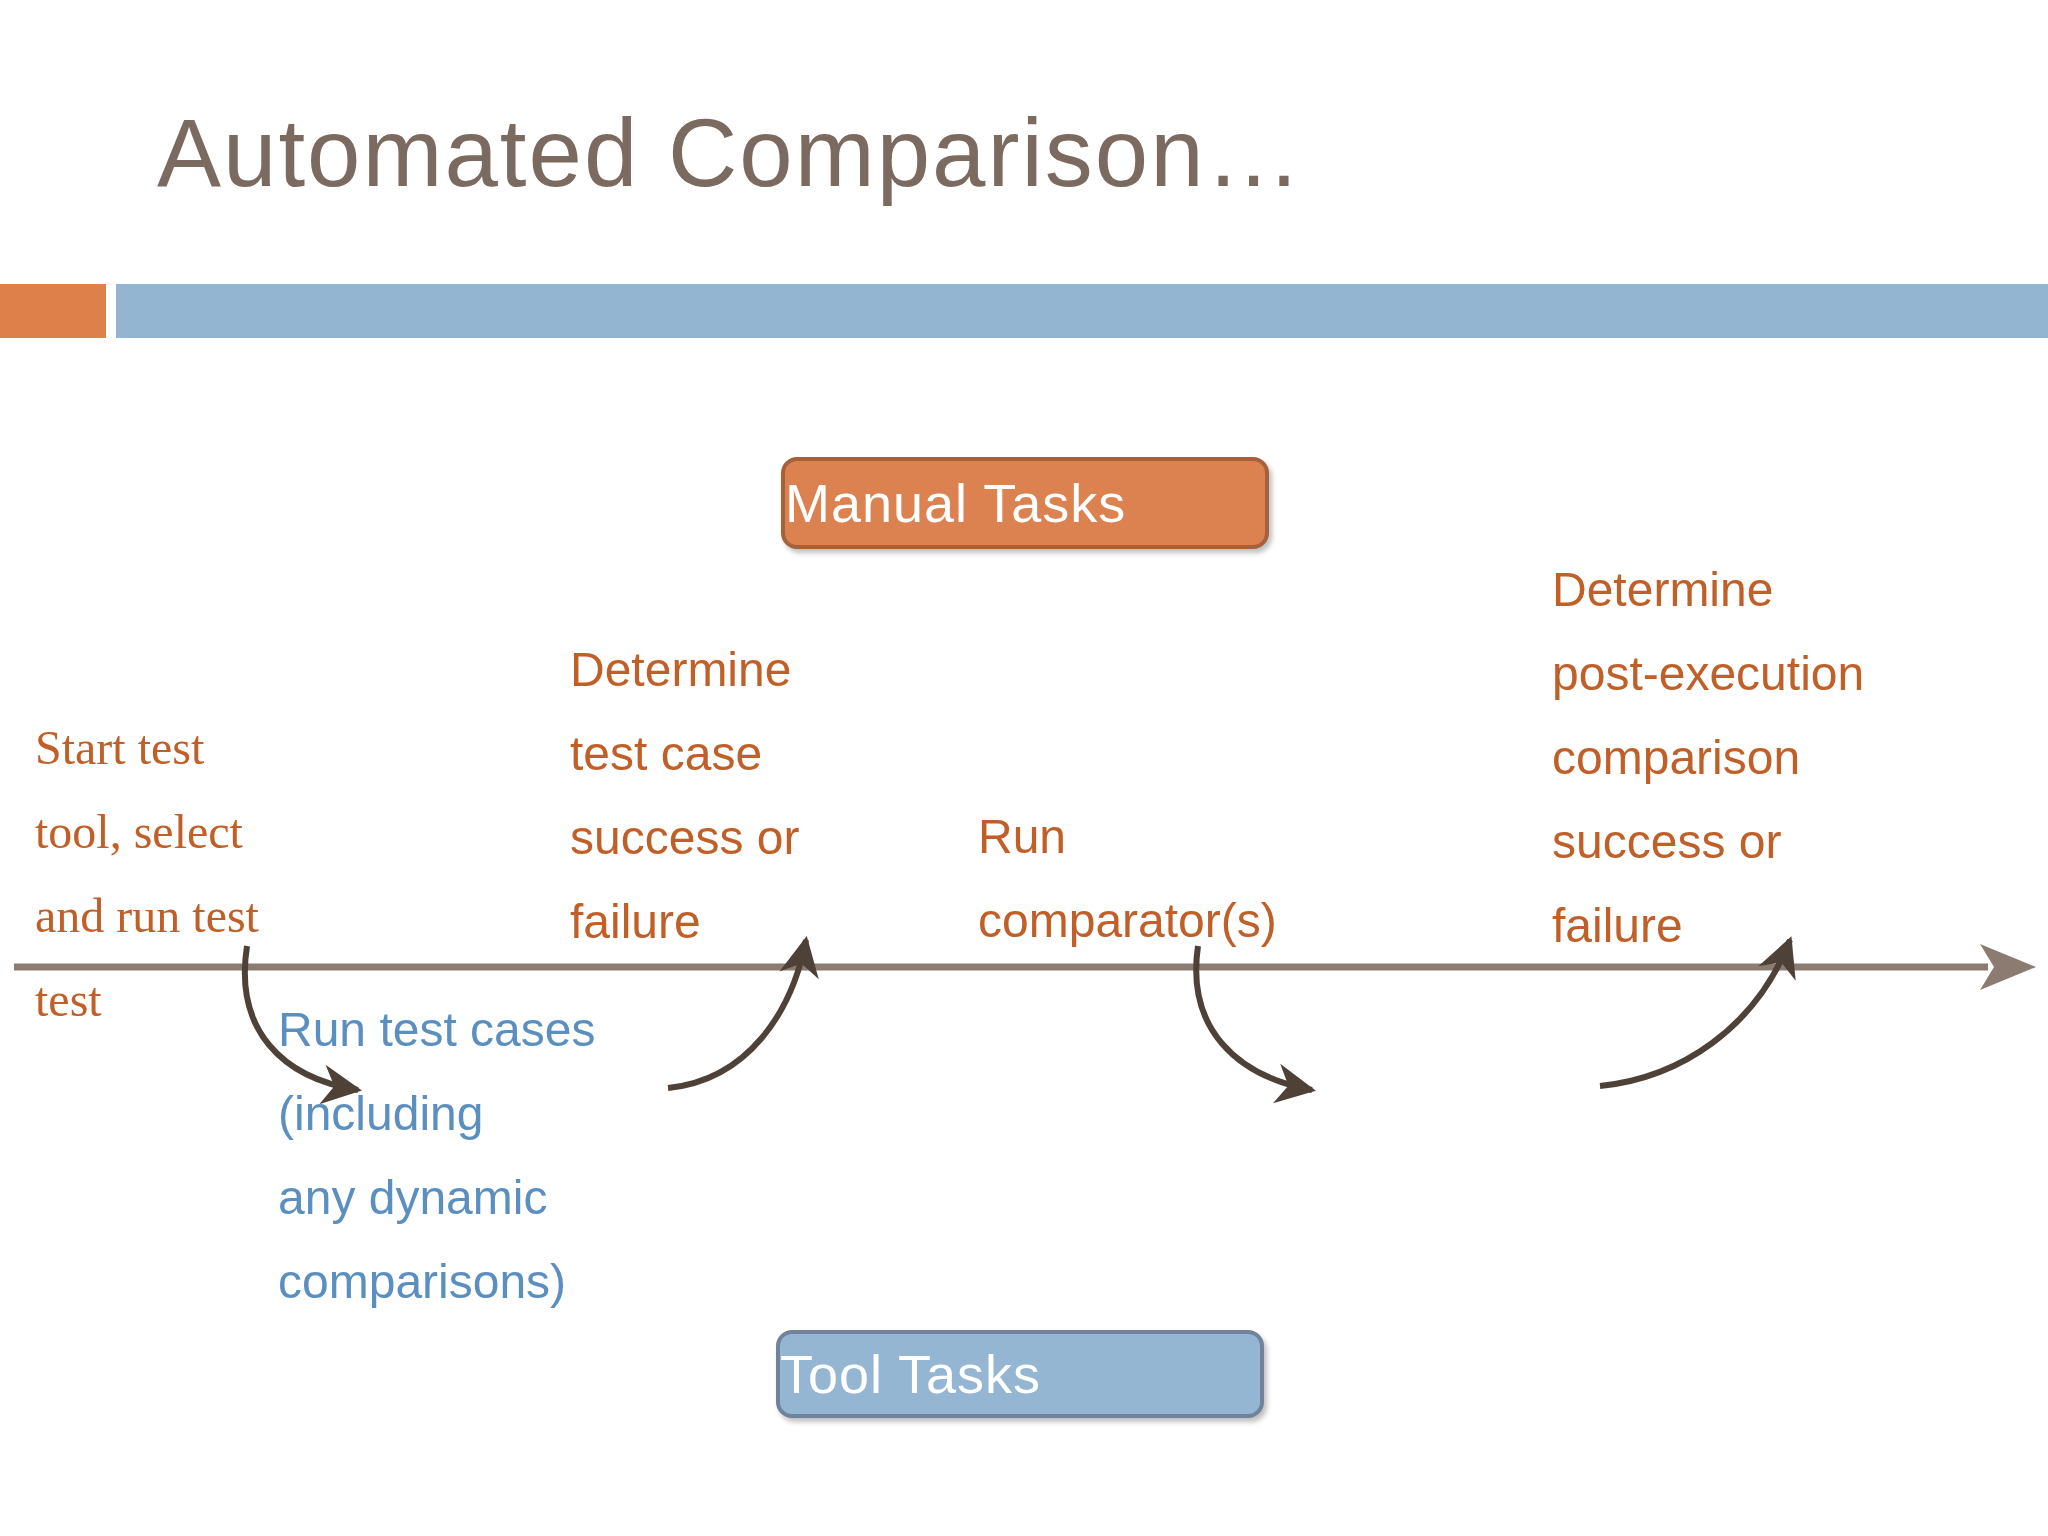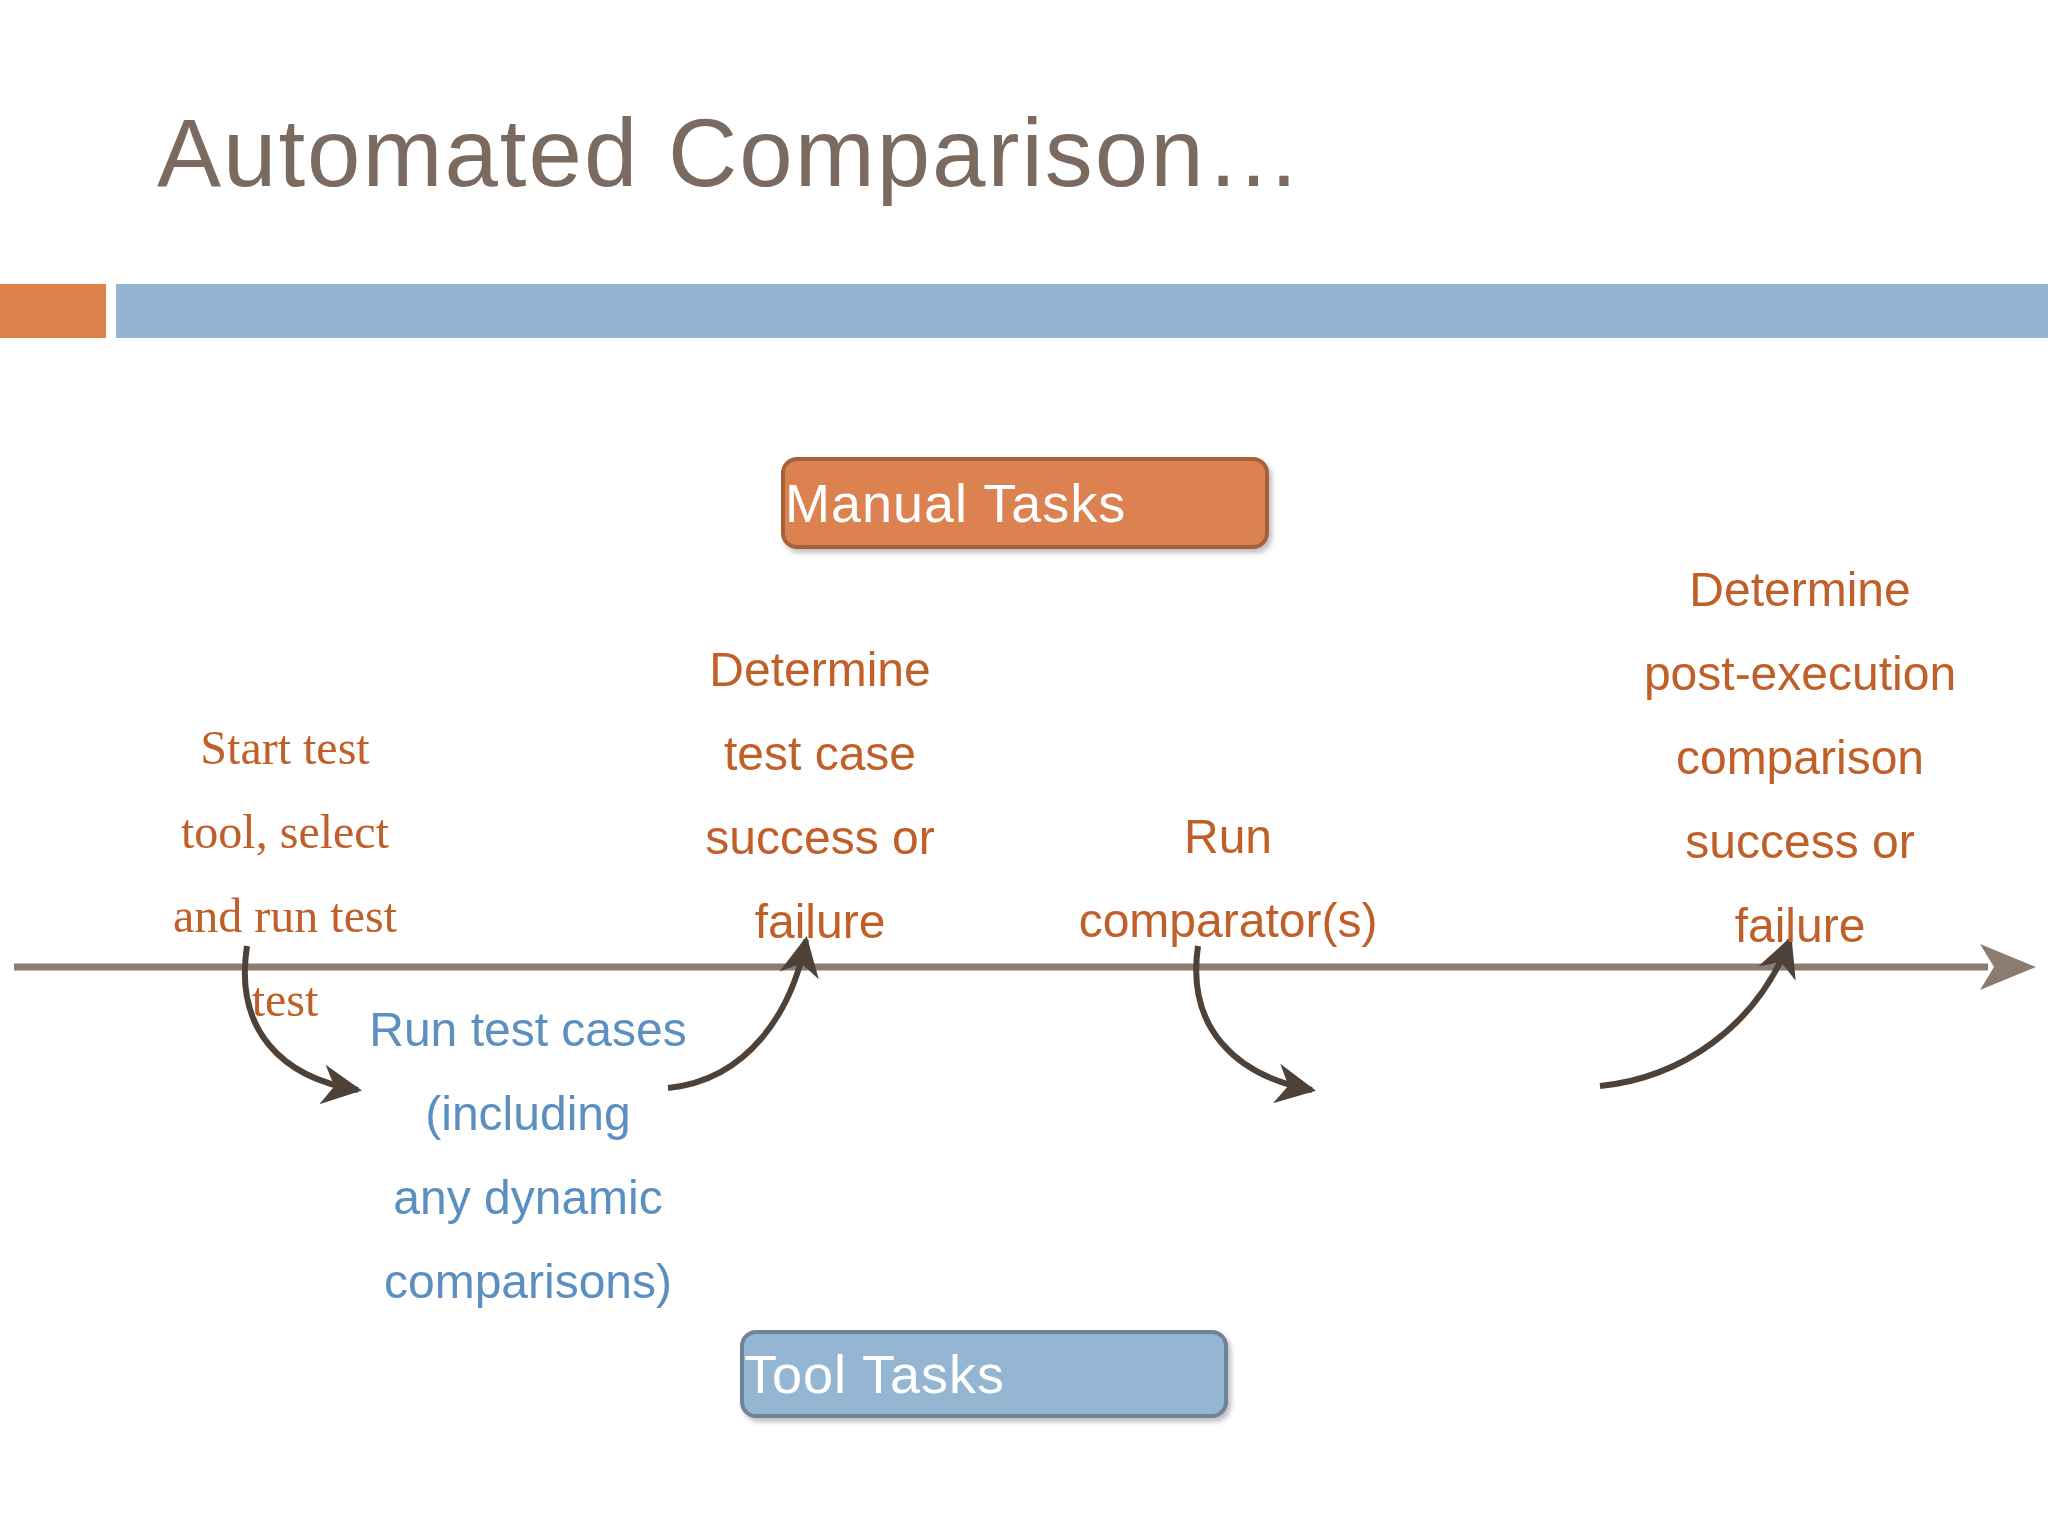--- a/index.html
+++ b/index.html
@@ -31,28 +31,27 @@
     font-size:54px;
     letter-spacing:1px;
     box-shadow:3px 4px 5px rgba(0,0,0,0.25);
     box-sizing:border-box;
   }
   .badge.manual{
     left:781px;top:457px;width:488px;height:92px;
     background:#dc8150;border:4px solid #a5613a;
   }
   .badge.tool{
-    left:740px;top:1330px;width:488px;height:88px;
+    left:776px;top:1330px;width:488px;height:88px;
     background:#94b6d3;border:4px solid #71839a;
   }
 
   .task{
     position:absolute;
     width:500px;
-    text-align:center;
     font-size:48px;
     line-height:84px;
     white-space:nowrap;
   }
   .task.orange{color:#c05f28;}
   .task.blue{color:#5b8fc0;}
   .t-start{left:35px;top:706px;font-family:Liberation Serif, serif;}
   .t-dtc{left:570px;top:628px;}
   .t-runcomp{left:978px;top:795px;}
   .t-dpost{left:1552px;top:548px;width:496px;}

